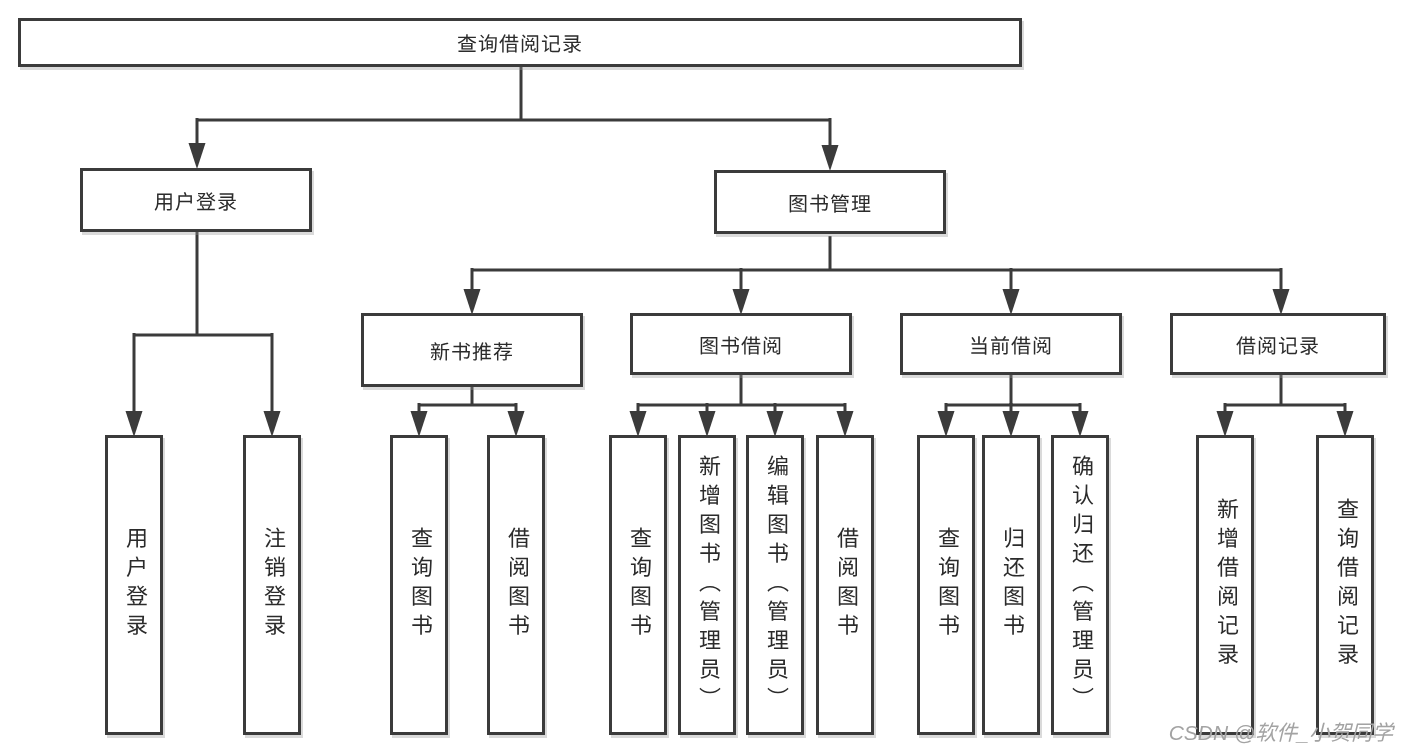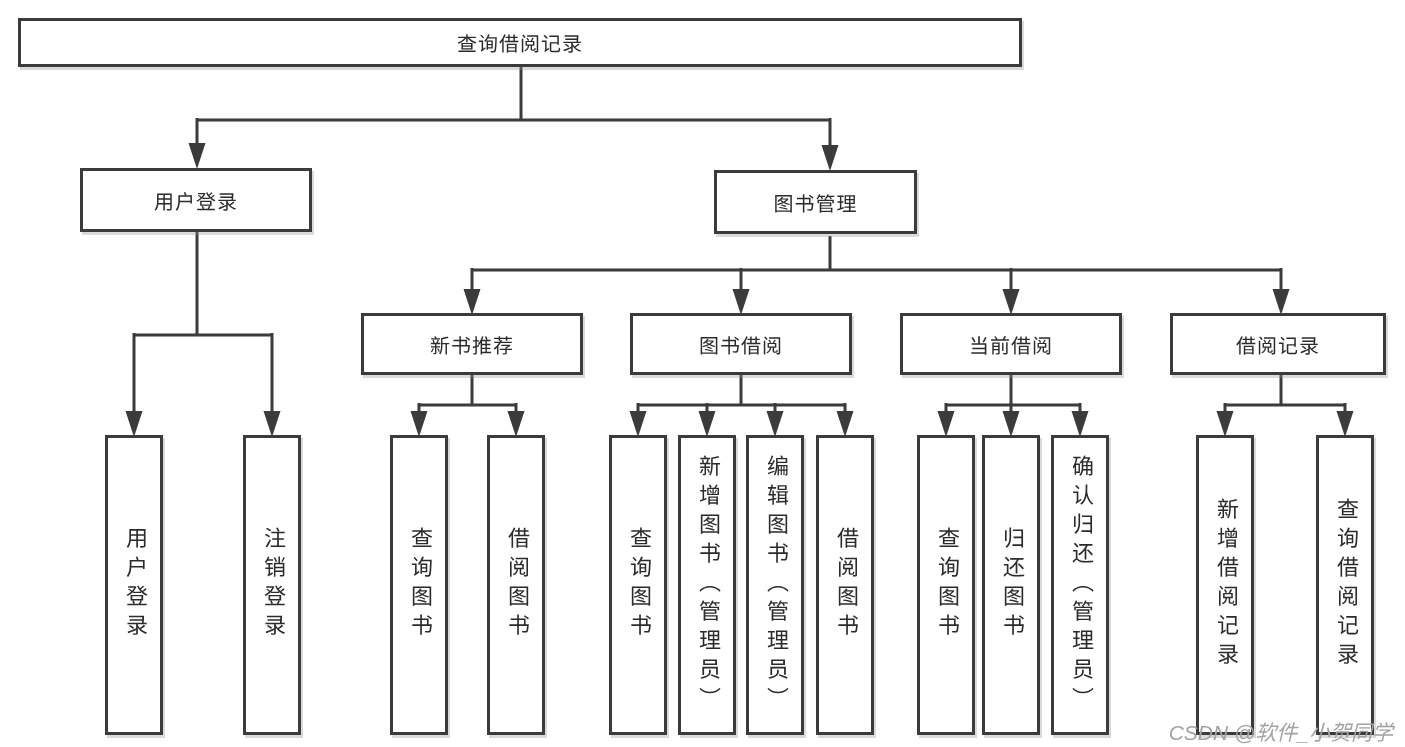--- a/index.html
+++ b/index.html
@@ -125,25 +125,25 @@
     <path class="tri" d="M1345 437 L1336.5 411 L1353.5 411 Z"></path>
   </svg>
 
   <div class="box" style="left:18px;top:18px;width:1004px;height:49px">
     <span class="hlabel">查询借阅记录</span>
   </div>
 
   <div class="box" style="left:80px;top:168px;width:232px;height:64px">
     <span class="hlabel">用户登录</span>
   </div>
-  <div class="box" style="left:714px;top:170px;width:203px;height:64px">
+  <div class="box" style="left:714px;top:170px;width:232px;height:64px">
     <span class="hlabel">图书管理</span>
   </div>
 
-  <div class="box" style="left:361px;top:313px;width:222px;height:62px">
+  <div class="box" style="left:361px;top:313px;width:222px;height:74px">
     <span class="hlabel">新书推荐</span>
   </div>
   <div class="box" style="left:900px;top:313px;width:222px;height:62px">
     <span class="hlabel">当前借阅</span>
   </div>
   <div class="box" style="left:630px;top:313px;width:222px;height:62px">
     <span class="hlabel">图书借阅</span>
   </div>
   <div class="box" style="left:1170px;top:313px;width:216px;height:62px">
     <span class="hlabel">借阅记录</span>

